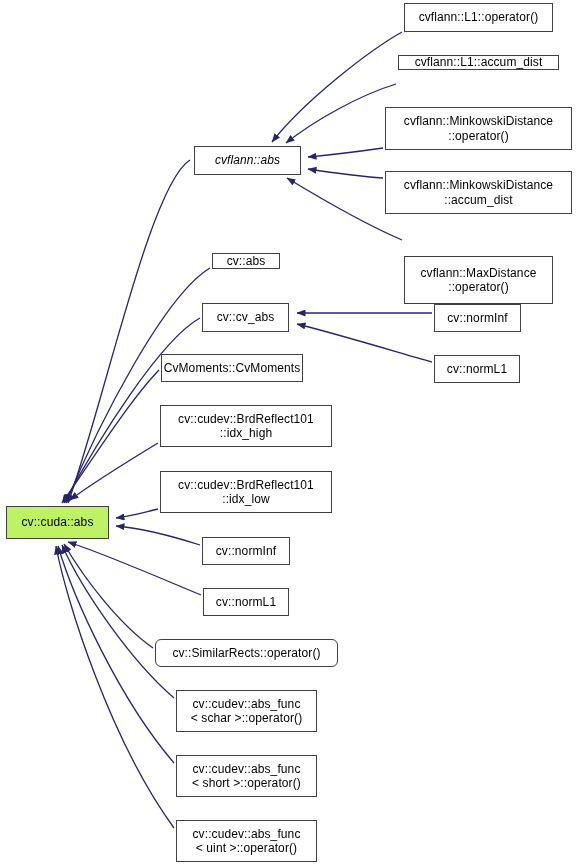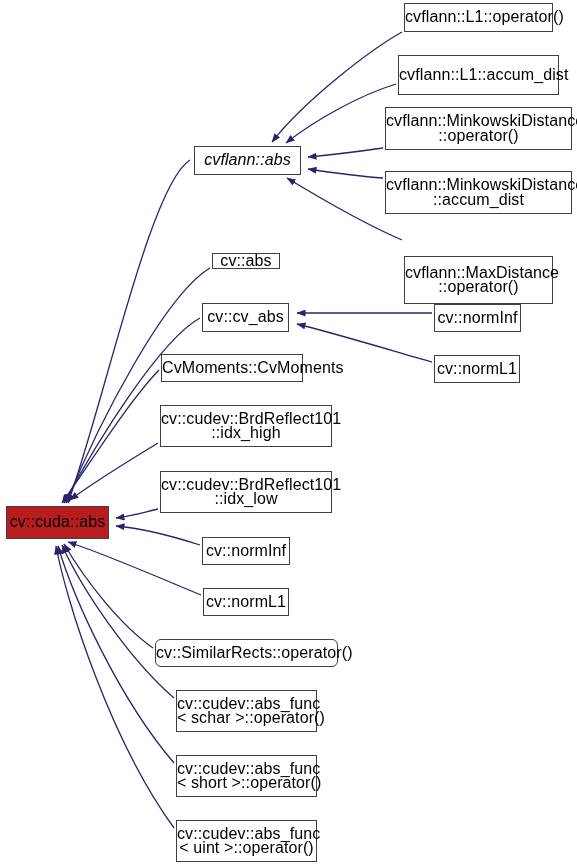--- a/index.html
+++ b/index.html
@@ -24,28 +24,28 @@
   }
   .node-box {
     position: absolute;
     box-sizing: border-box;
     border: 1px solid #404040;
     background: #ffffff;
     display: flex;
     align-items: center;
     text-align: center;
     color: #000000;
-    font-size: 16px;
+    font-size: 12px;
     line-height: 14.5px;
     white-space: pre;
     letter-spacing: 0.1px;
     cursor: pointer;
   }
   .node-box.root {
-    background: #b91c1c;
+    background: #bef264;
     border-color: #404040;
   }
   .node-label {
     display: block;
     width: 100%;
   }
 </style>
 </head>
 <body>
 
@@ -91,21 +91,21 @@
       <div class="node-box" style="left: 202px; top: 537px; width: 88px; height: 28px;"><span class="node-label">cv::normInf</span></div>
       <div class="node-box" style="left: 203px; top: 588px; width: 86px; height: 28px;"><span class="node-label">cv::normL1</span></div>
       <div class="node-box" style="left: 155px; top: 639px; width: 183px; height: 28px; border-radius: 6px;"><span class="node-label">cv::SimilarRects::operator()</span></div>
       <div class="node-box" style="left: 176px; top: 690px; width: 141px; height: 42px;"><span class="node-label">cv::cudev::abs_func
 &lt; schar &gt;::operator()</span></div>
       <div class="node-box" style="left: 176px; top: 755px; width: 141px; height: 42px;"><span class="node-label">cv::cudev::abs_func
 &lt; short &gt;::operator()</span></div>
       <div class="node-box" style="left: 176px; top: 820px; width: 141px; height: 42px;"><span class="node-label">cv::cudev::abs_func
 &lt; uint &gt;::operator()</span></div>
       <div class="node-box" style="left: 404px; top: 3px; width: 149px; height: 29px;"><span class="node-label">cvflann::L1::operator()</span></div>
-      <div class="node-box" style="left: 398px; top: 55px; width: 161px; height: 40px;"><span class="node-label">cvflann::L1::accum_dist</span></div>
+      <div class="node-box" style="left: 398px; top: 55px; width: 161px; height: 15px;"><span class="node-label">cvflann::L1::accum_dist</span></div>
       <div class="node-box" style="left: 385px; top: 107px; width: 187px; height: 43px;"><span class="node-label">cvflann::MinkowskiDistance
 ::operator()</span></div>
       <div class="node-box" style="left: 385px; top: 171px; width: 187px; height: 43px;"><span class="node-label">cvflann::MinkowskiDistance
 ::accum_dist</span></div>
       <div class="node-box" style="left: 404px; top: 256px; width: 149px; height: 48px;"><span class="node-label">cvflann::MaxDistance
 ::operator()</span></div>
       <div class="node-box" style="left: 434px; top: 304px; width: 87px; height: 28px;"><span class="node-label">cv::normInf</span></div>
       <div class="node-box" style="left: 434px; top: 355px; width: 86px; height: 28px;"><span class="node-label">cv::normL1</span></div>
     </div>
 </div>

